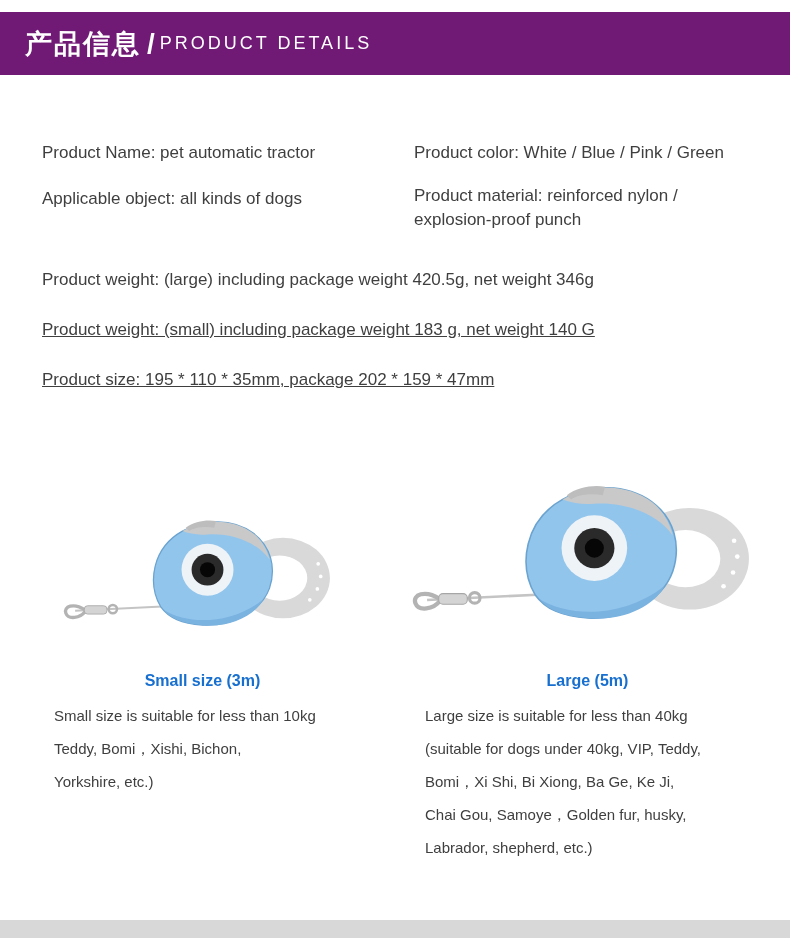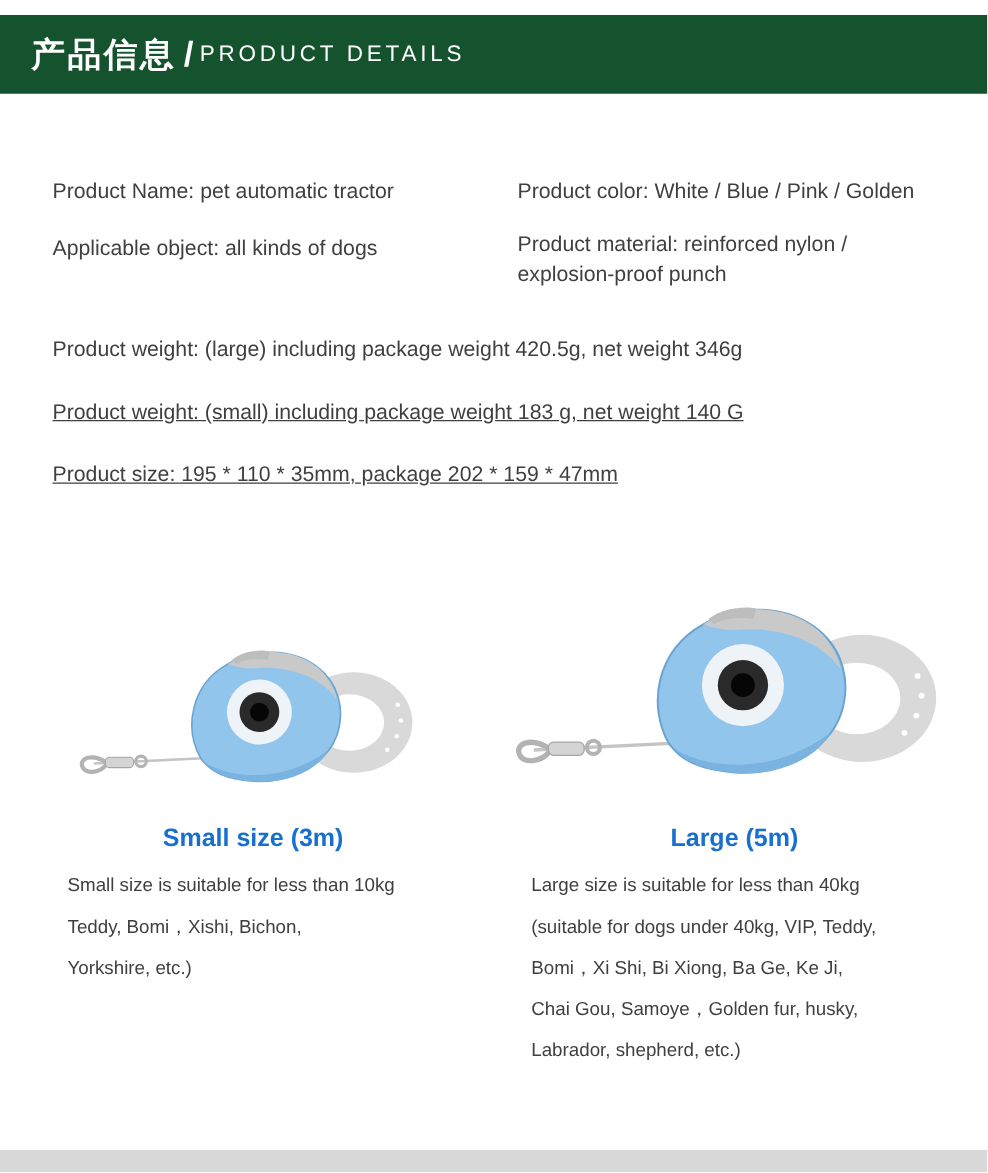--- a/index.html
+++ b/index.html
@@ -14,21 +14,21 @@
     width: 790px;
     height: 938px;
     background: #ffffff;
     overflow: hidden;
   }
 
   
   .header {
     margin-top: 12px;
     height: 63px;
-    background: #14532d;
+    background: #701a75;
     color: #ffffff;
     display: flex;
     align-items: center;
     padding-left: 25px;
   }
   .header .zh { font-size: 27px; font-weight: bold; letter-spacing: 2px; }
   .header .sep { font-size: 28px; font-weight: bold; margin: 0 5px 0 6px; }
   .header .en { font-size: 18px; letter-spacing: 3px; font-weight: 500; }
 
   
@@ -61,22 +61,22 @@
     align-items: center;
   }
   .img-wrap {
     height: 215px;
     width: 100%;
     display: flex;
     align-items: flex-end;
     justify-content: center;
   }
   .product-title {
-    margin: 8px 0 0;
-    font-size: 20px;
+    margin: 20px 0 0;
+    font-size: 16px;
     font-weight: bold;
     color: #176fcf;
   }
   .desc {
     margin-top: 9px;
     font-size: 15px;
     line-height: 33px;
     align-self: flex-start;
   }
   .product-small .desc { padding-left: 44px; }
@@ -134,21 +134,21 @@
 
   <header class="header">
     <span class="zh">产品信息</span>
     <span class="sep">/</span>
     <span class="en">PRODUCT DETAILS</span>
   </header>
 
   <section class="specs">
     <div class="specs-grid">
       <p>Product Name: pet automatic tractor</p>
-      <p>Product color: White / Blue / Pink / Golden</p>
+      <p>Product color: White / Blue / Pink / Green</p>
       <p>Applicable object: all kinds of dogs</p>
       <p class="spec-material">Product material: reinforced nylon / explosion-proof punch</p>
     </div>
     <p class="full-first">Product weight: (large) including package weight 420.5g, net weight 346g</p>
     <p class="full">Product weight: (small) including package weight 183 g, net weight 140 G</p>
     <p class="full">Product size: 195 * 110 * 35mm, package 202 * 159 * 47mm</p>
   </section>
 
   <section class="products">
 

